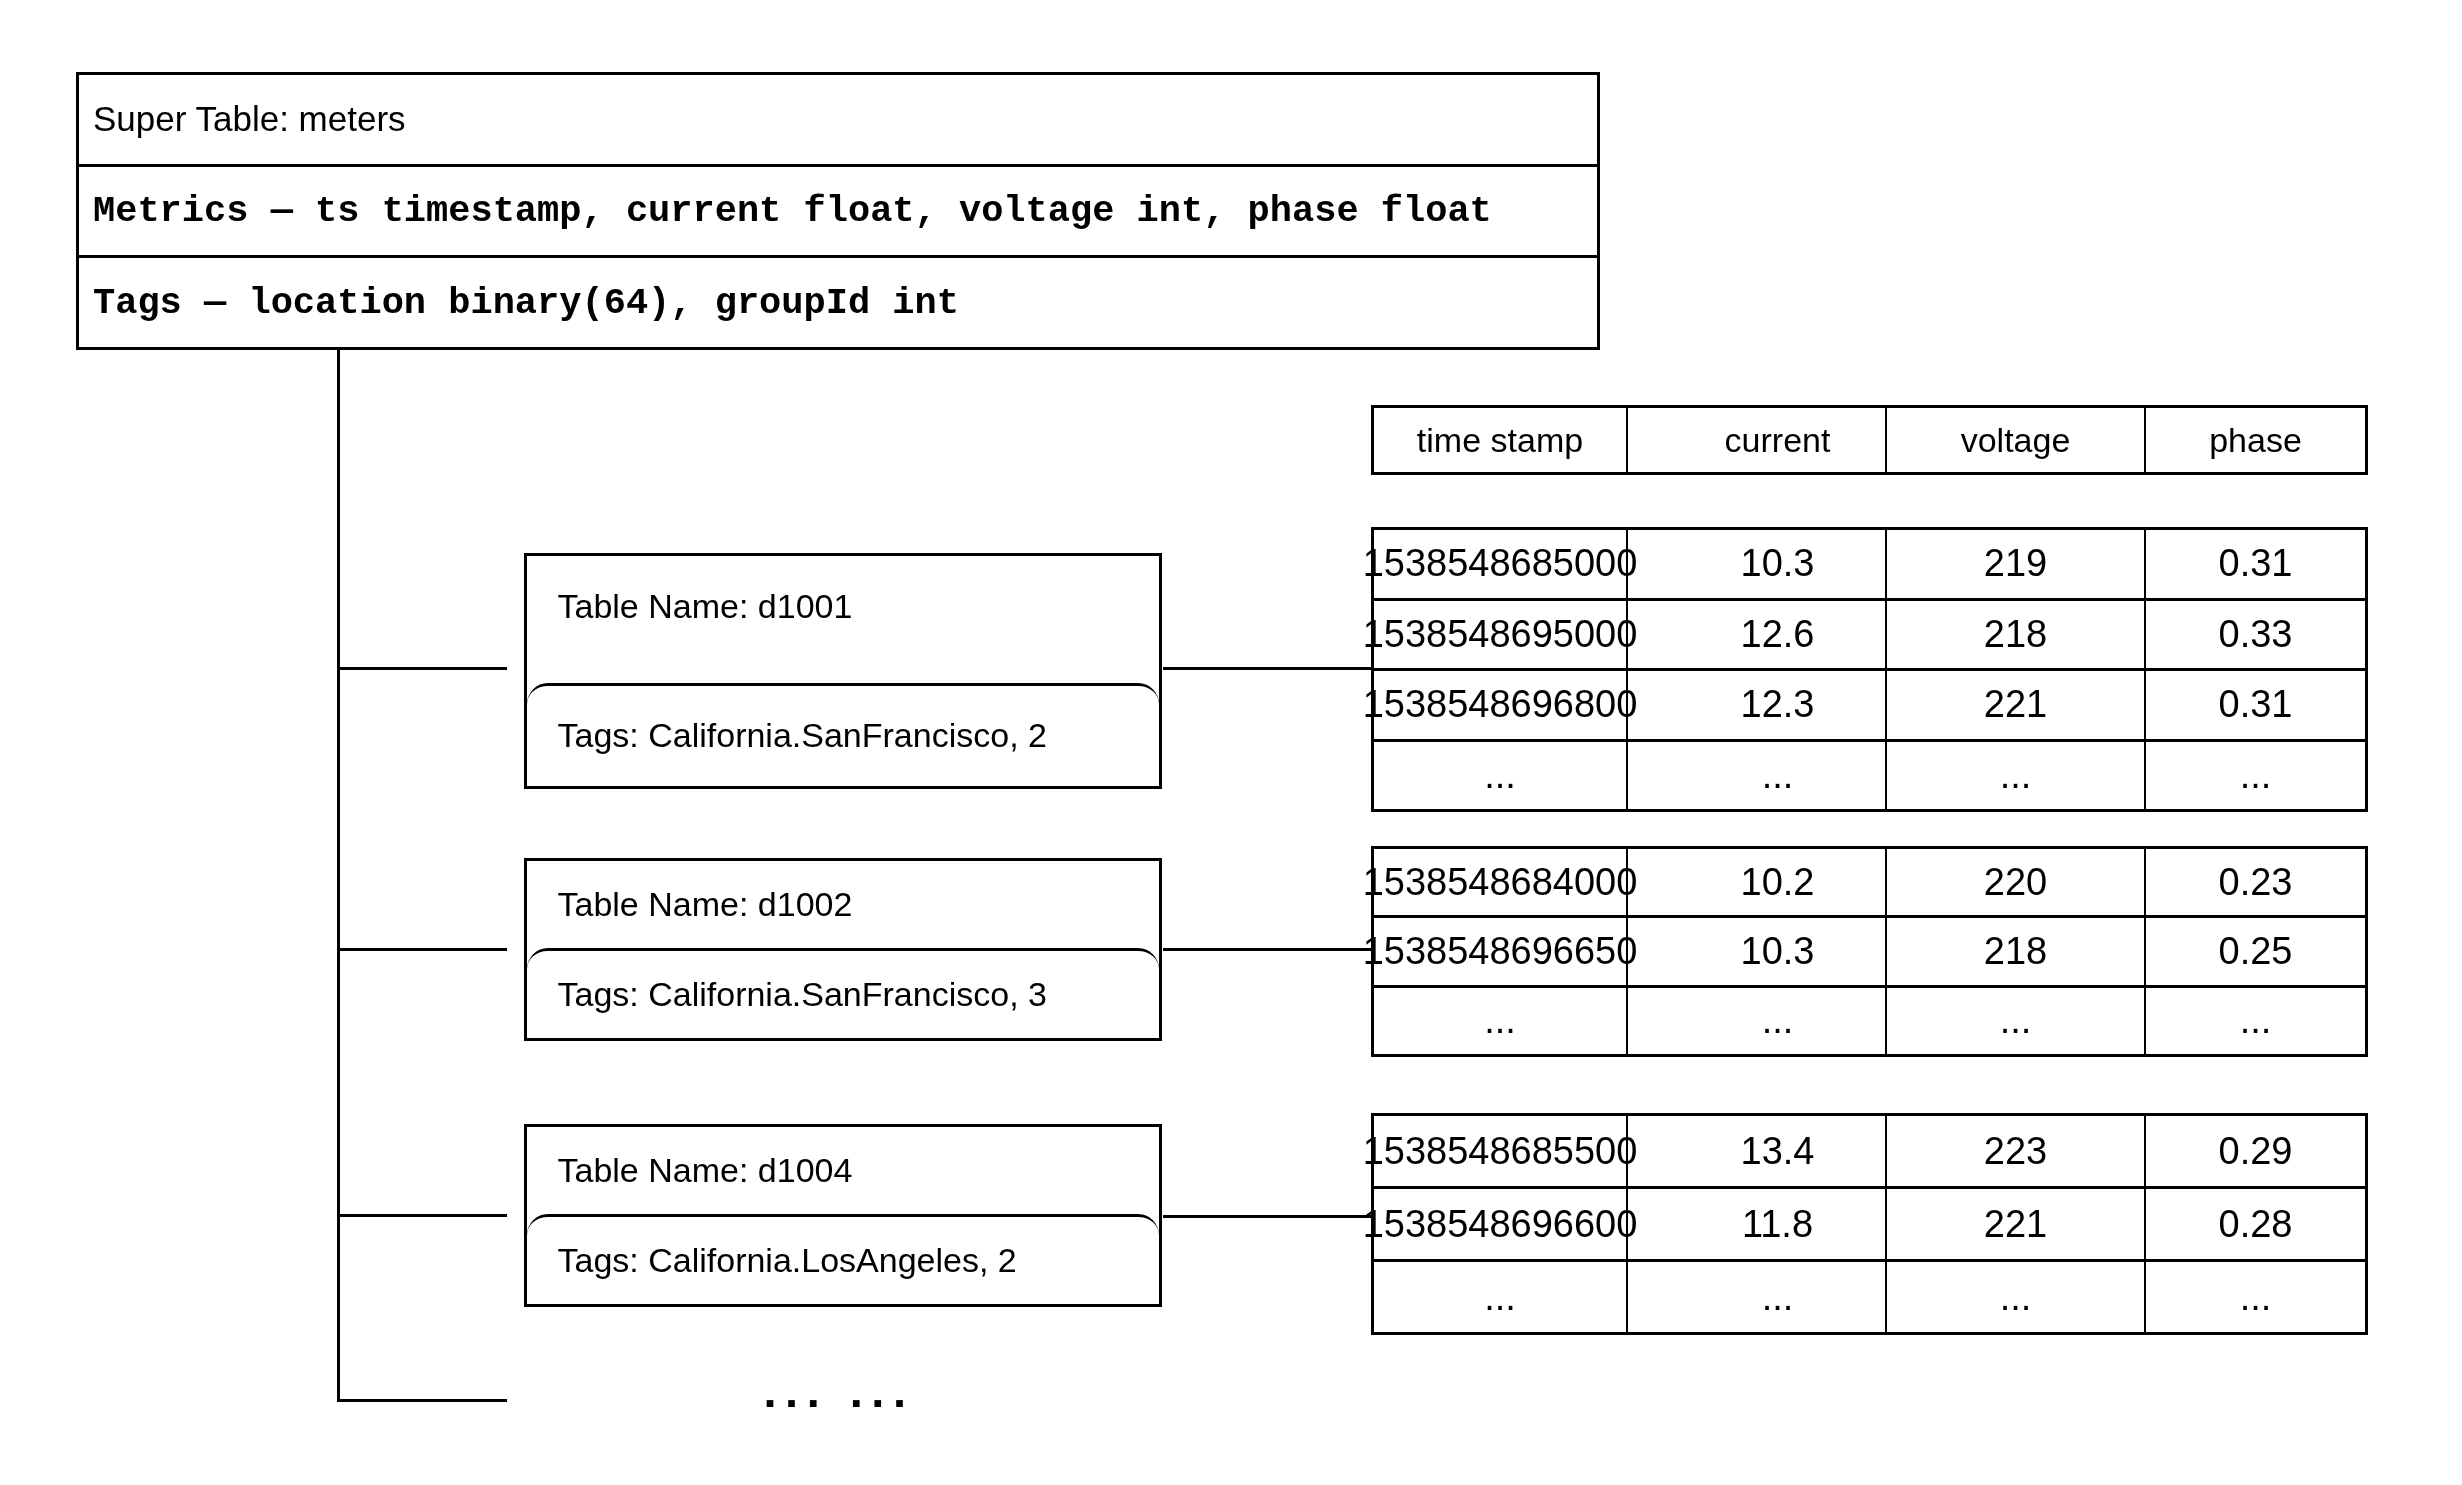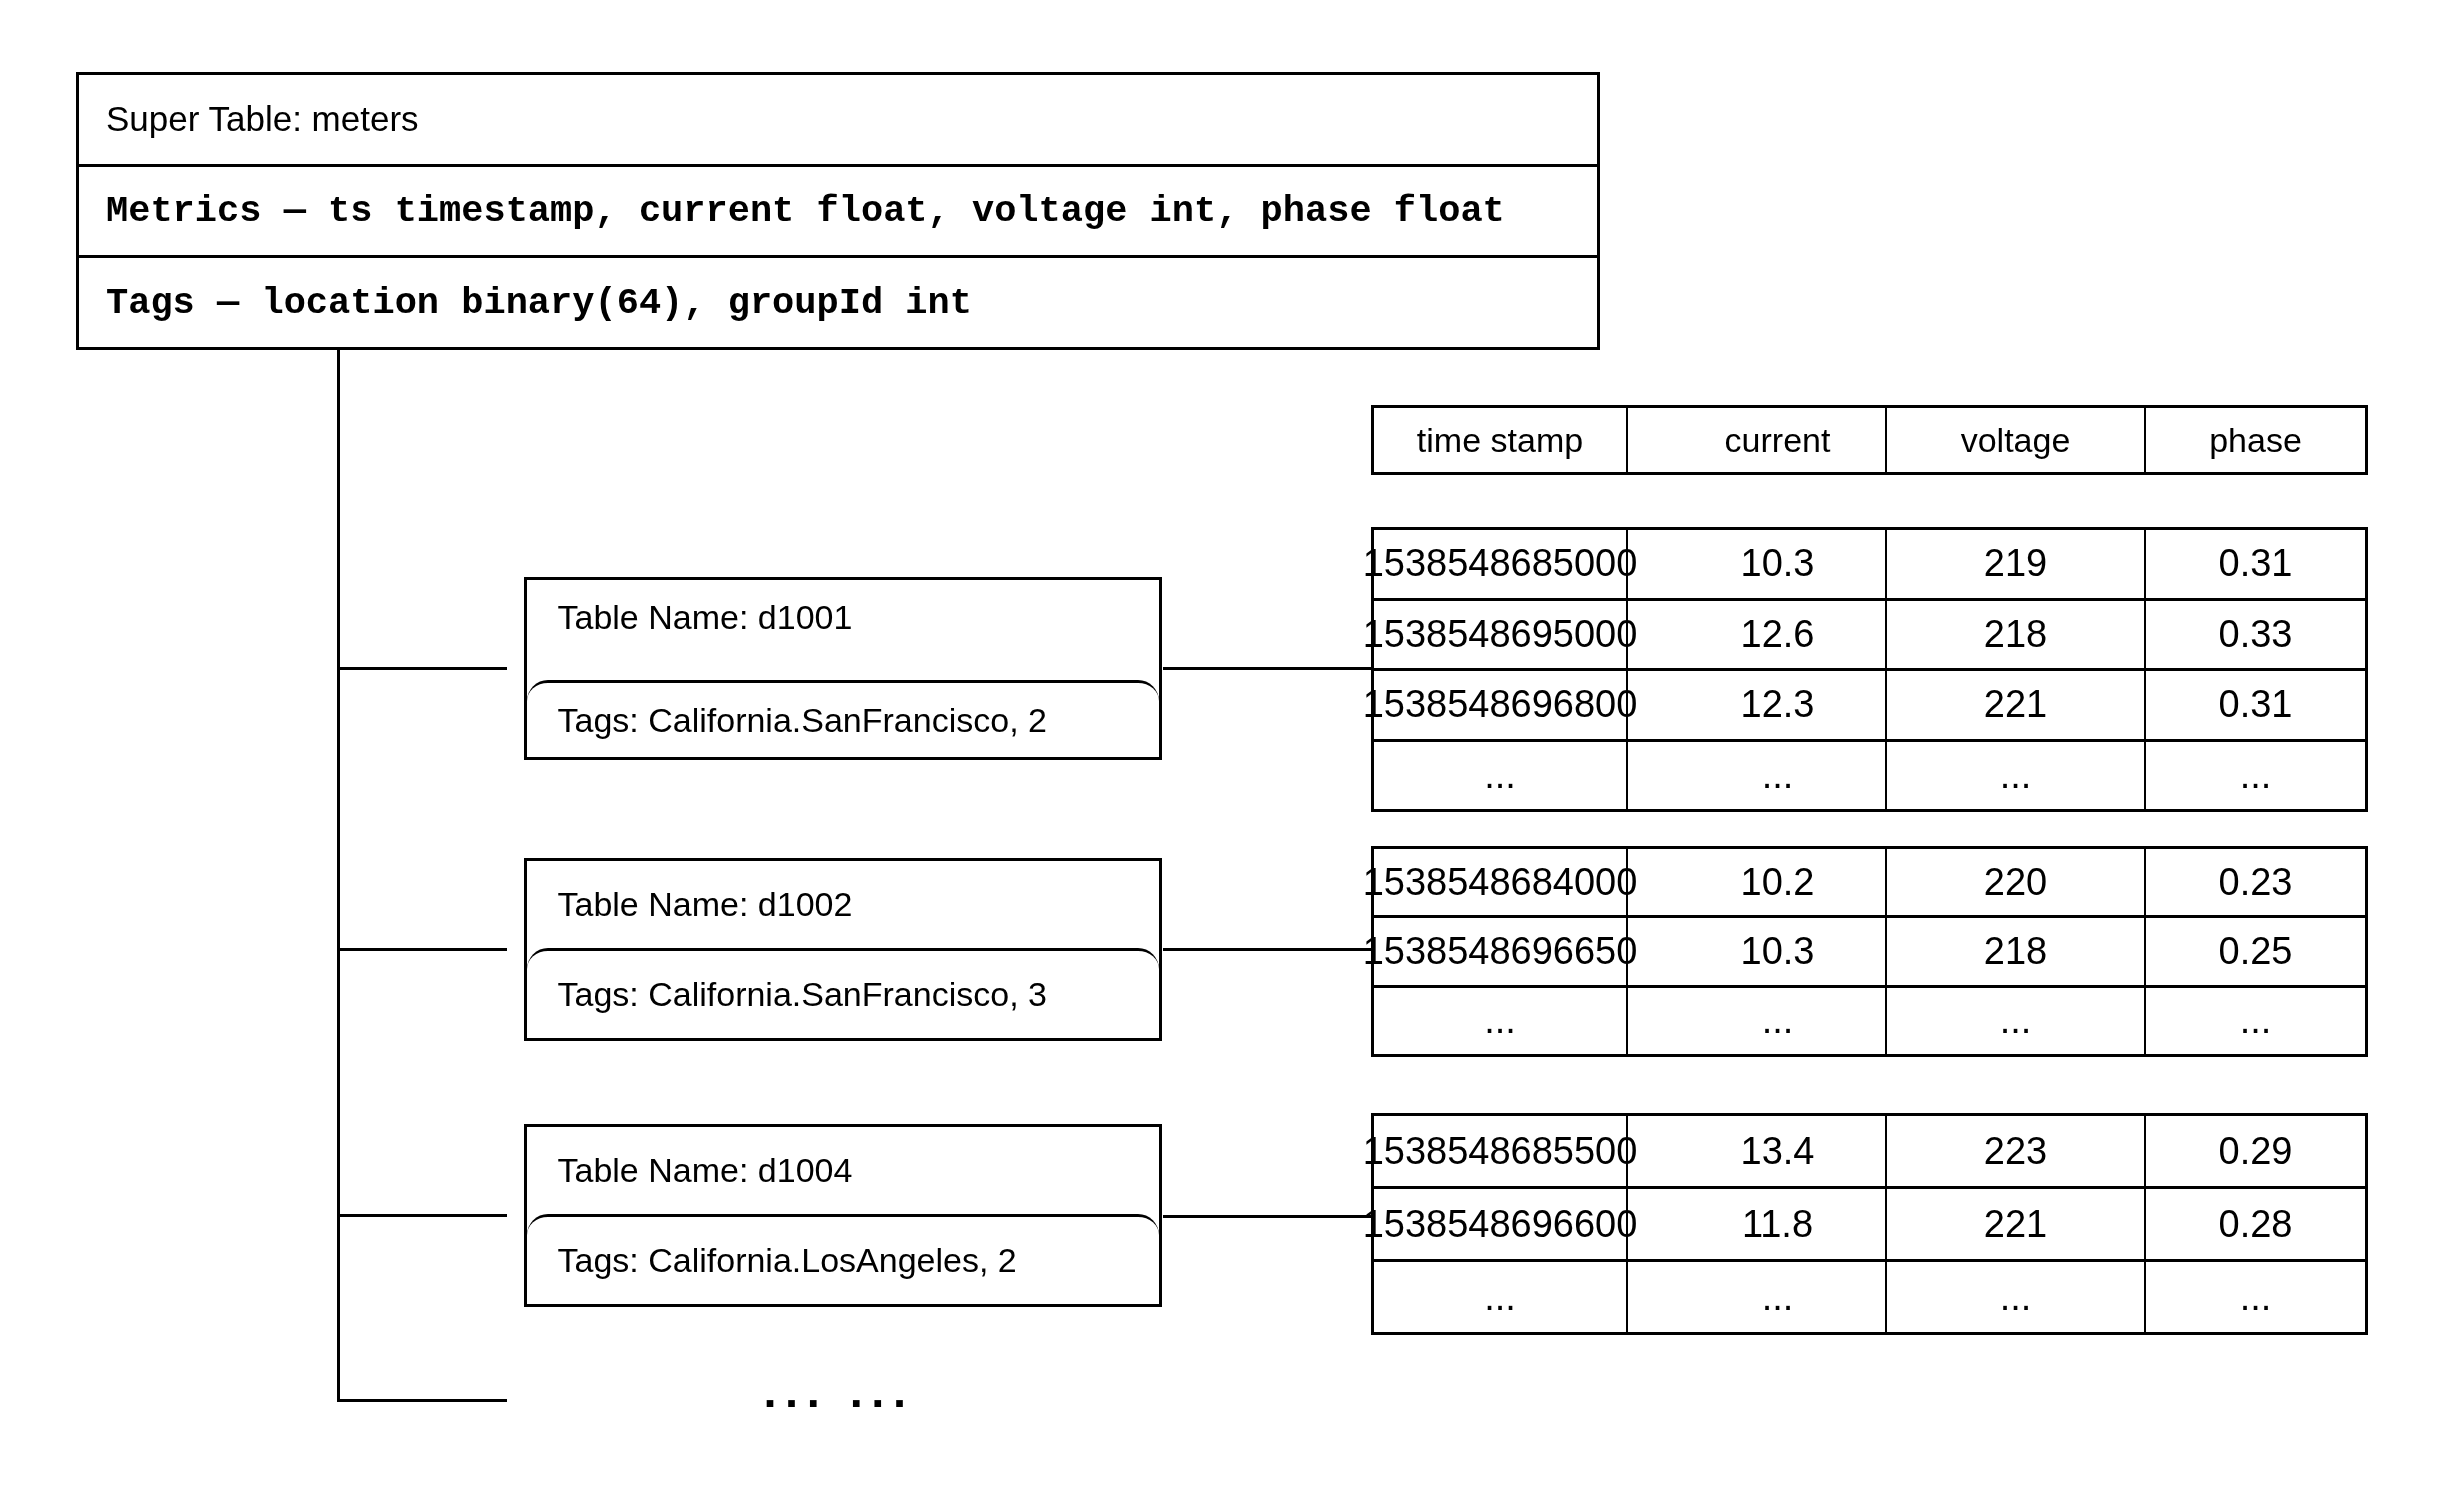--- a/index.html
+++ b/index.html
@@ -12,21 +12,21 @@
     color: #000000;
     overflow: hidden;
   }
   .abs { position: absolute; box-sizing: border-box; }
   .box { border: 3.4px solid #000000; background: #ffffff; display: flex; flex-direction: column; }
   .line { background: #000000; }
 
   
   .st-row {
     flex: 1; display: flex; align-items: center;
-    padding-left: 27px;
+    padding-left: 14px;
   }
   .st-row + .st-row { border-top: 3.4px solid #000000; }
   .st-title { font-size: 35px; }
   .st-mono  { font-family: "Liberation Mono", monospace; font-weight: 700; font-size: 37px; letter-spacing: 0px; }
 
   
   .dev-row {
     flex: 1; display: flex; align-items: center;
     padding-left: 30.5px; font-size: 34px;
   }
@@ -66,21 +66,21 @@
 
   <div class="abs line" style="left:337px; top:667px;  width:170px; height:2.5px;"></div>
   <div class="abs line" style="left:337px; top:948px; width:170px; height:2.5px;"></div>
   <div class="abs line" style="left:337px; top:1214px; width:170px; height:2.5px;"></div>
   <div class="abs line" style="left:337px; top:1399px; width:170px; height:2.5px;"></div>
 
   <div class="abs line" style="left:1163px; top:667px;  width:209px; height:2.5px;"></div>
   <div class="abs line" style="left:1163px; top:948px; width:209px; height:2.5px;"></div>
   <div class="abs line" style="left:1163px; top:1215px; width:209px; height:2.5px;"></div>
 
-  <div class="abs box" style="left:524px; top:577px; width:638px; height:183px;gap:26px;">
+  <div class="abs box" style="left:524px; top:553px; width:638px; height:236px;gap:26px;">
     <div class="dev-row">Table Name: d1001</div>
     <div class="dev-row">Tags: California.SanFrancisco, 2</div>
   </div>
 
   <div class="abs box" style="left:524px; top:858px; width:638px; height:183px;">
     <div class="dev-row">Table Name: d1002</div>
     <div class="dev-row">Tags: California.SanFrancisco, 3</div>
   </div>
 
   <div class="abs box" style="left:524px; top:1124px; width:638px; height:183px;">

